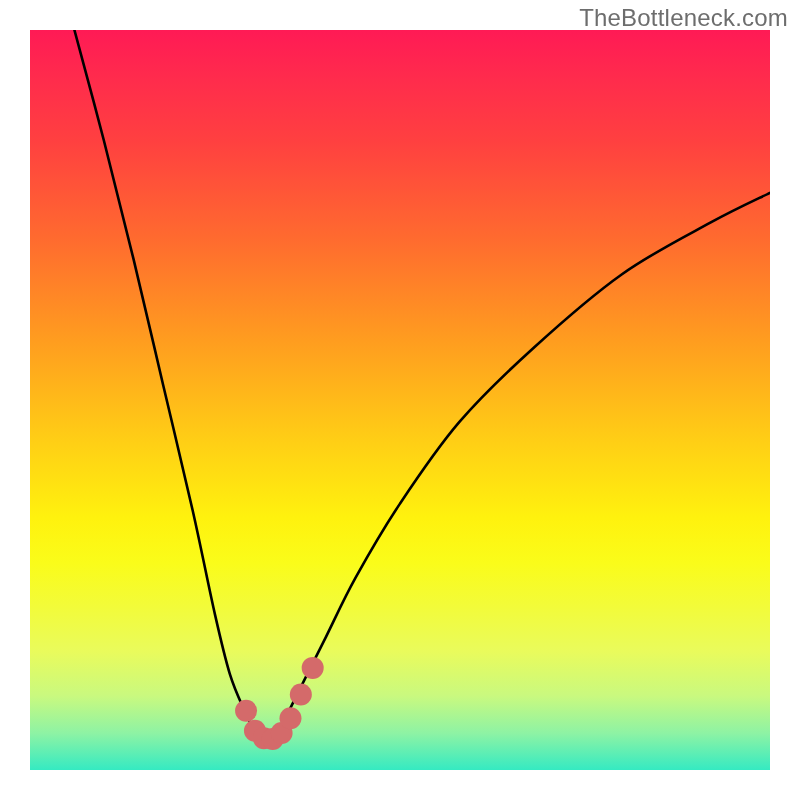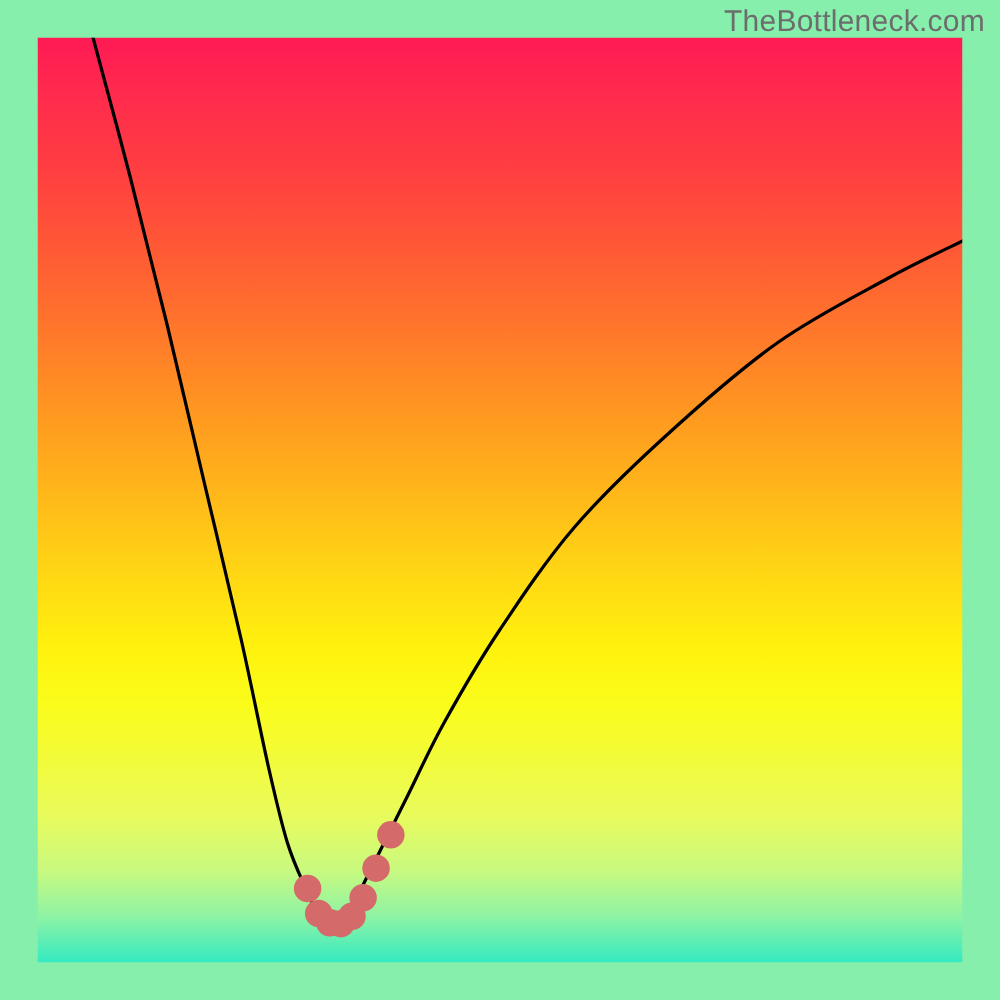--- a/index.html
+++ b/index.html
@@ -10,21 +10,21 @@
     background: #000;
     font-family: Arial, Helvetica, sans-serif;
     overflow: hidden;
   }
   .frame {
     position: absolute;
     top: 0;
     left: 0;
     width: 800px;
     height: 800px;
-    background: #86efac;
+    background: #ffffff;
   }
   .watermark {
     position: absolute;
     top: 4px;
     right: 12px;
     color: #6d6d6d;
     font-size: 24px;
     font-weight: 500;
     letter-spacing: 0.2px;
     z-index: 30;

